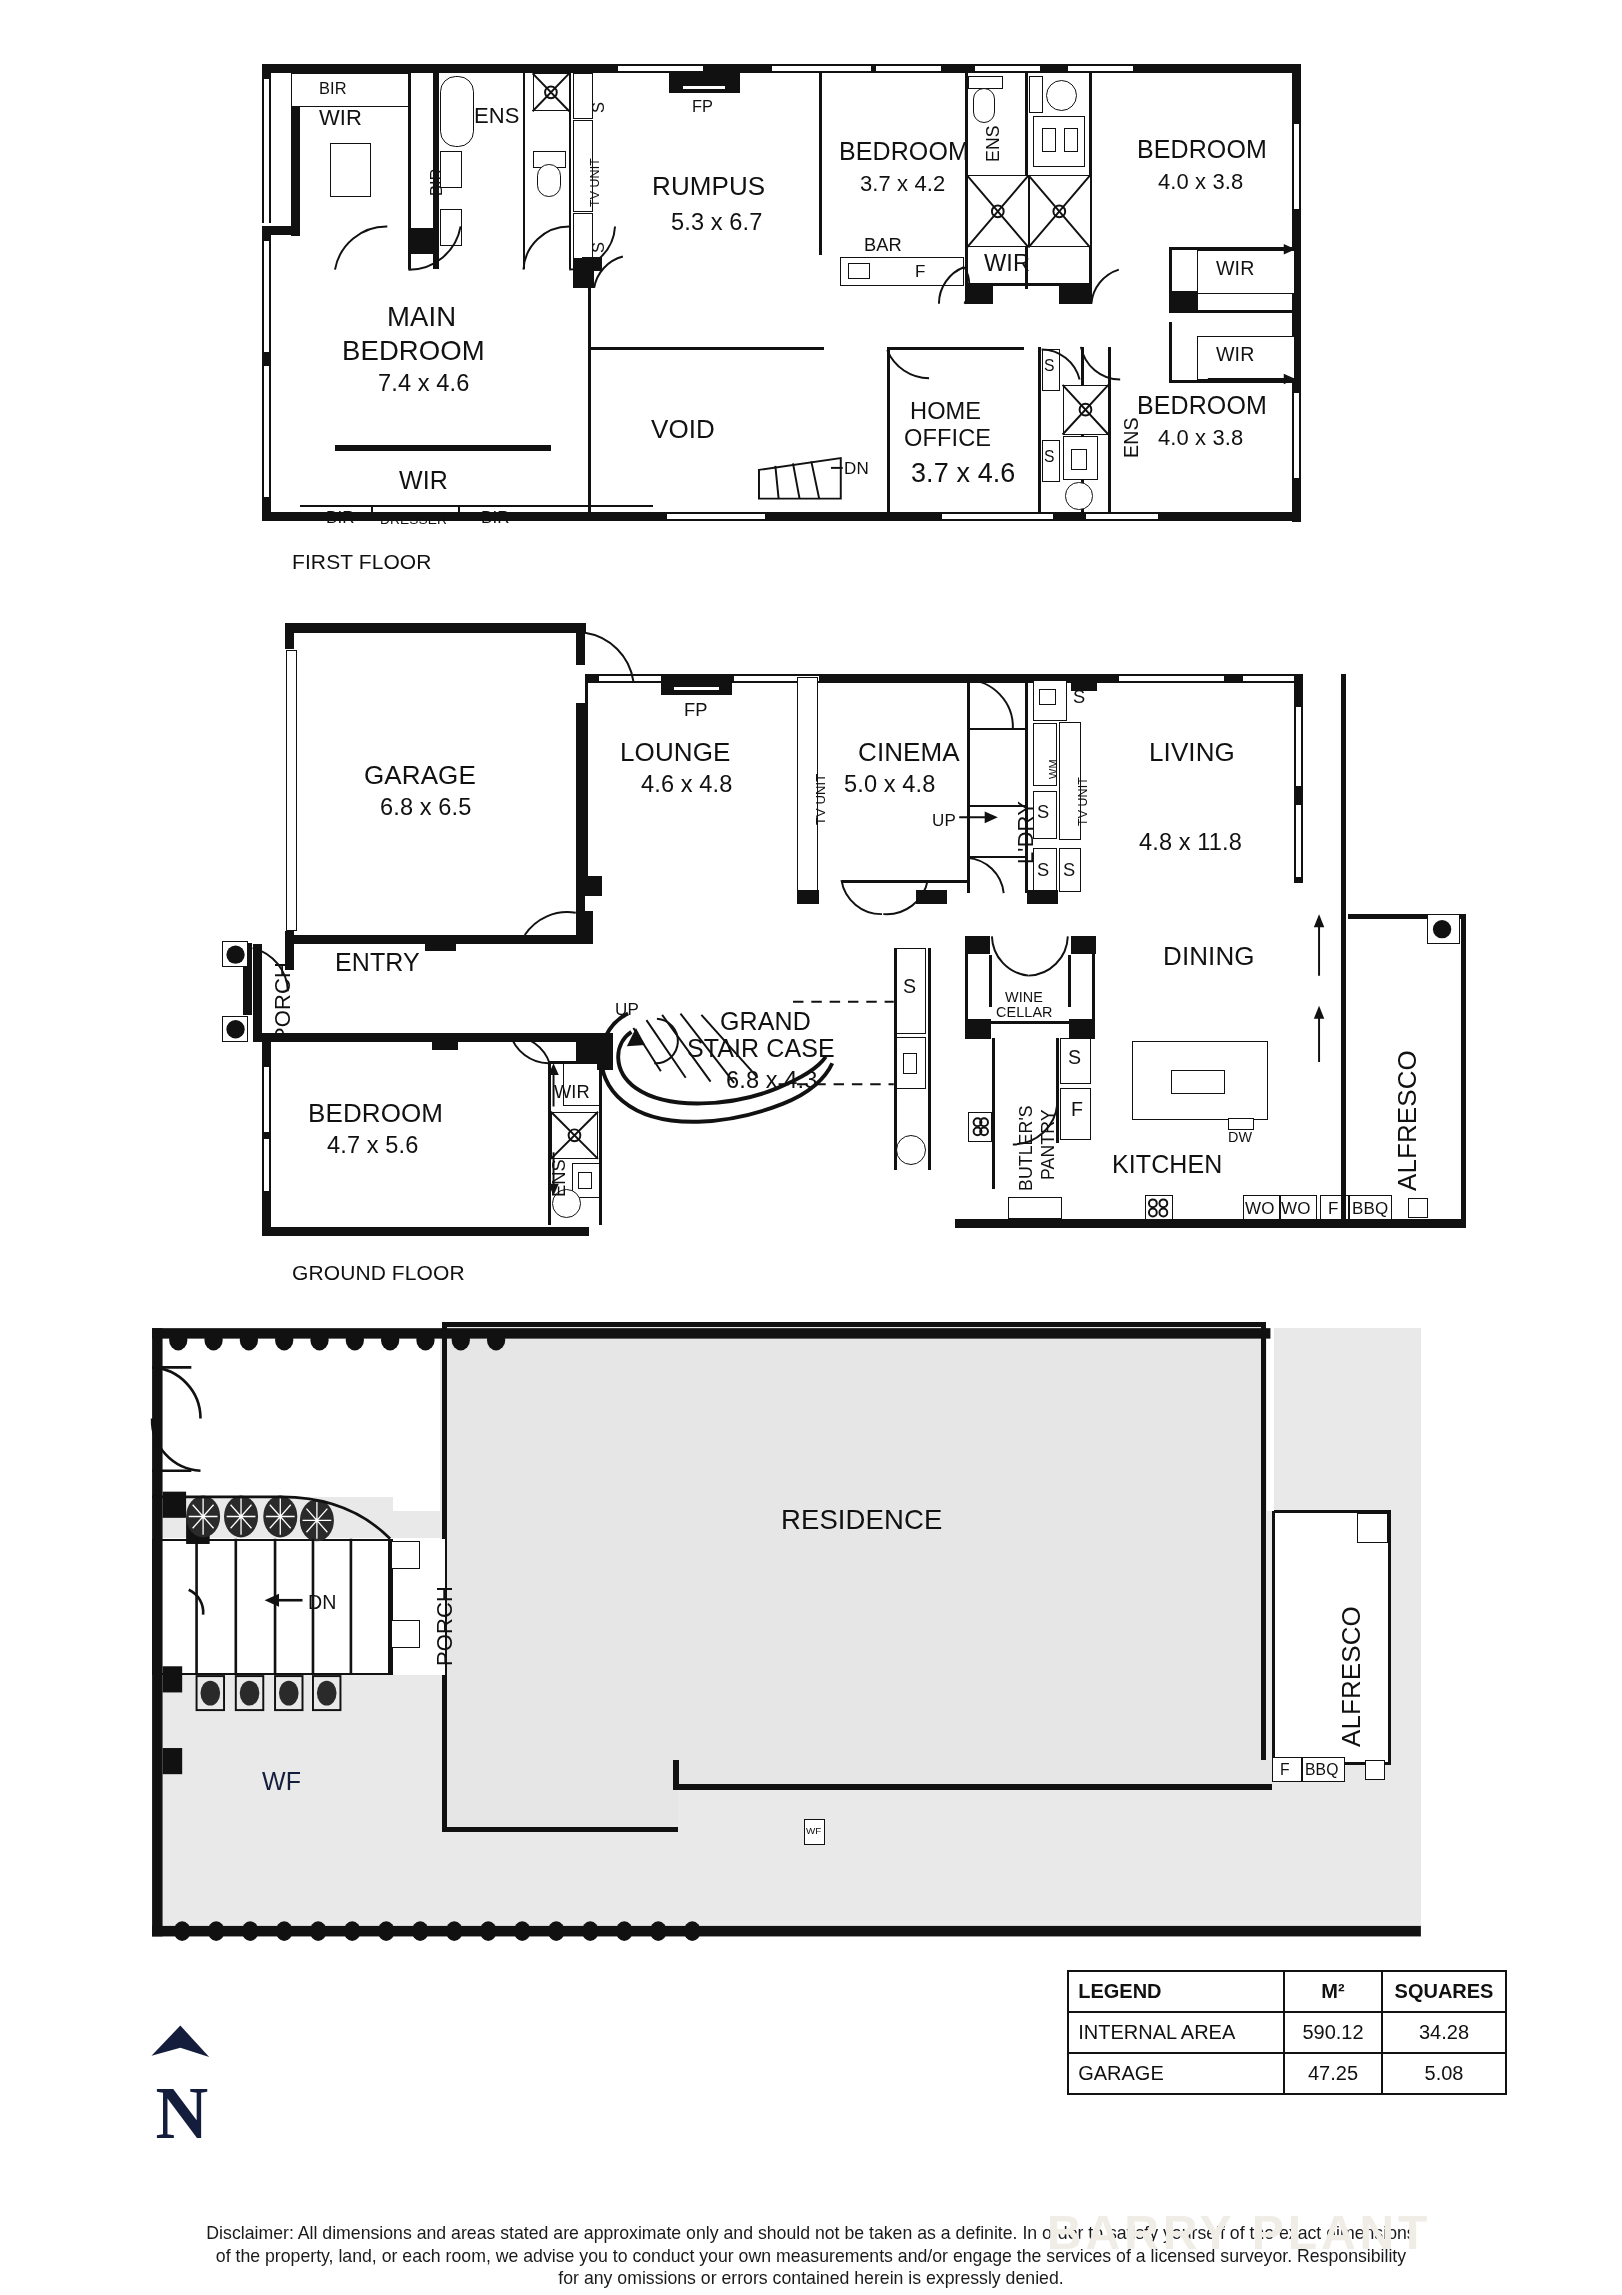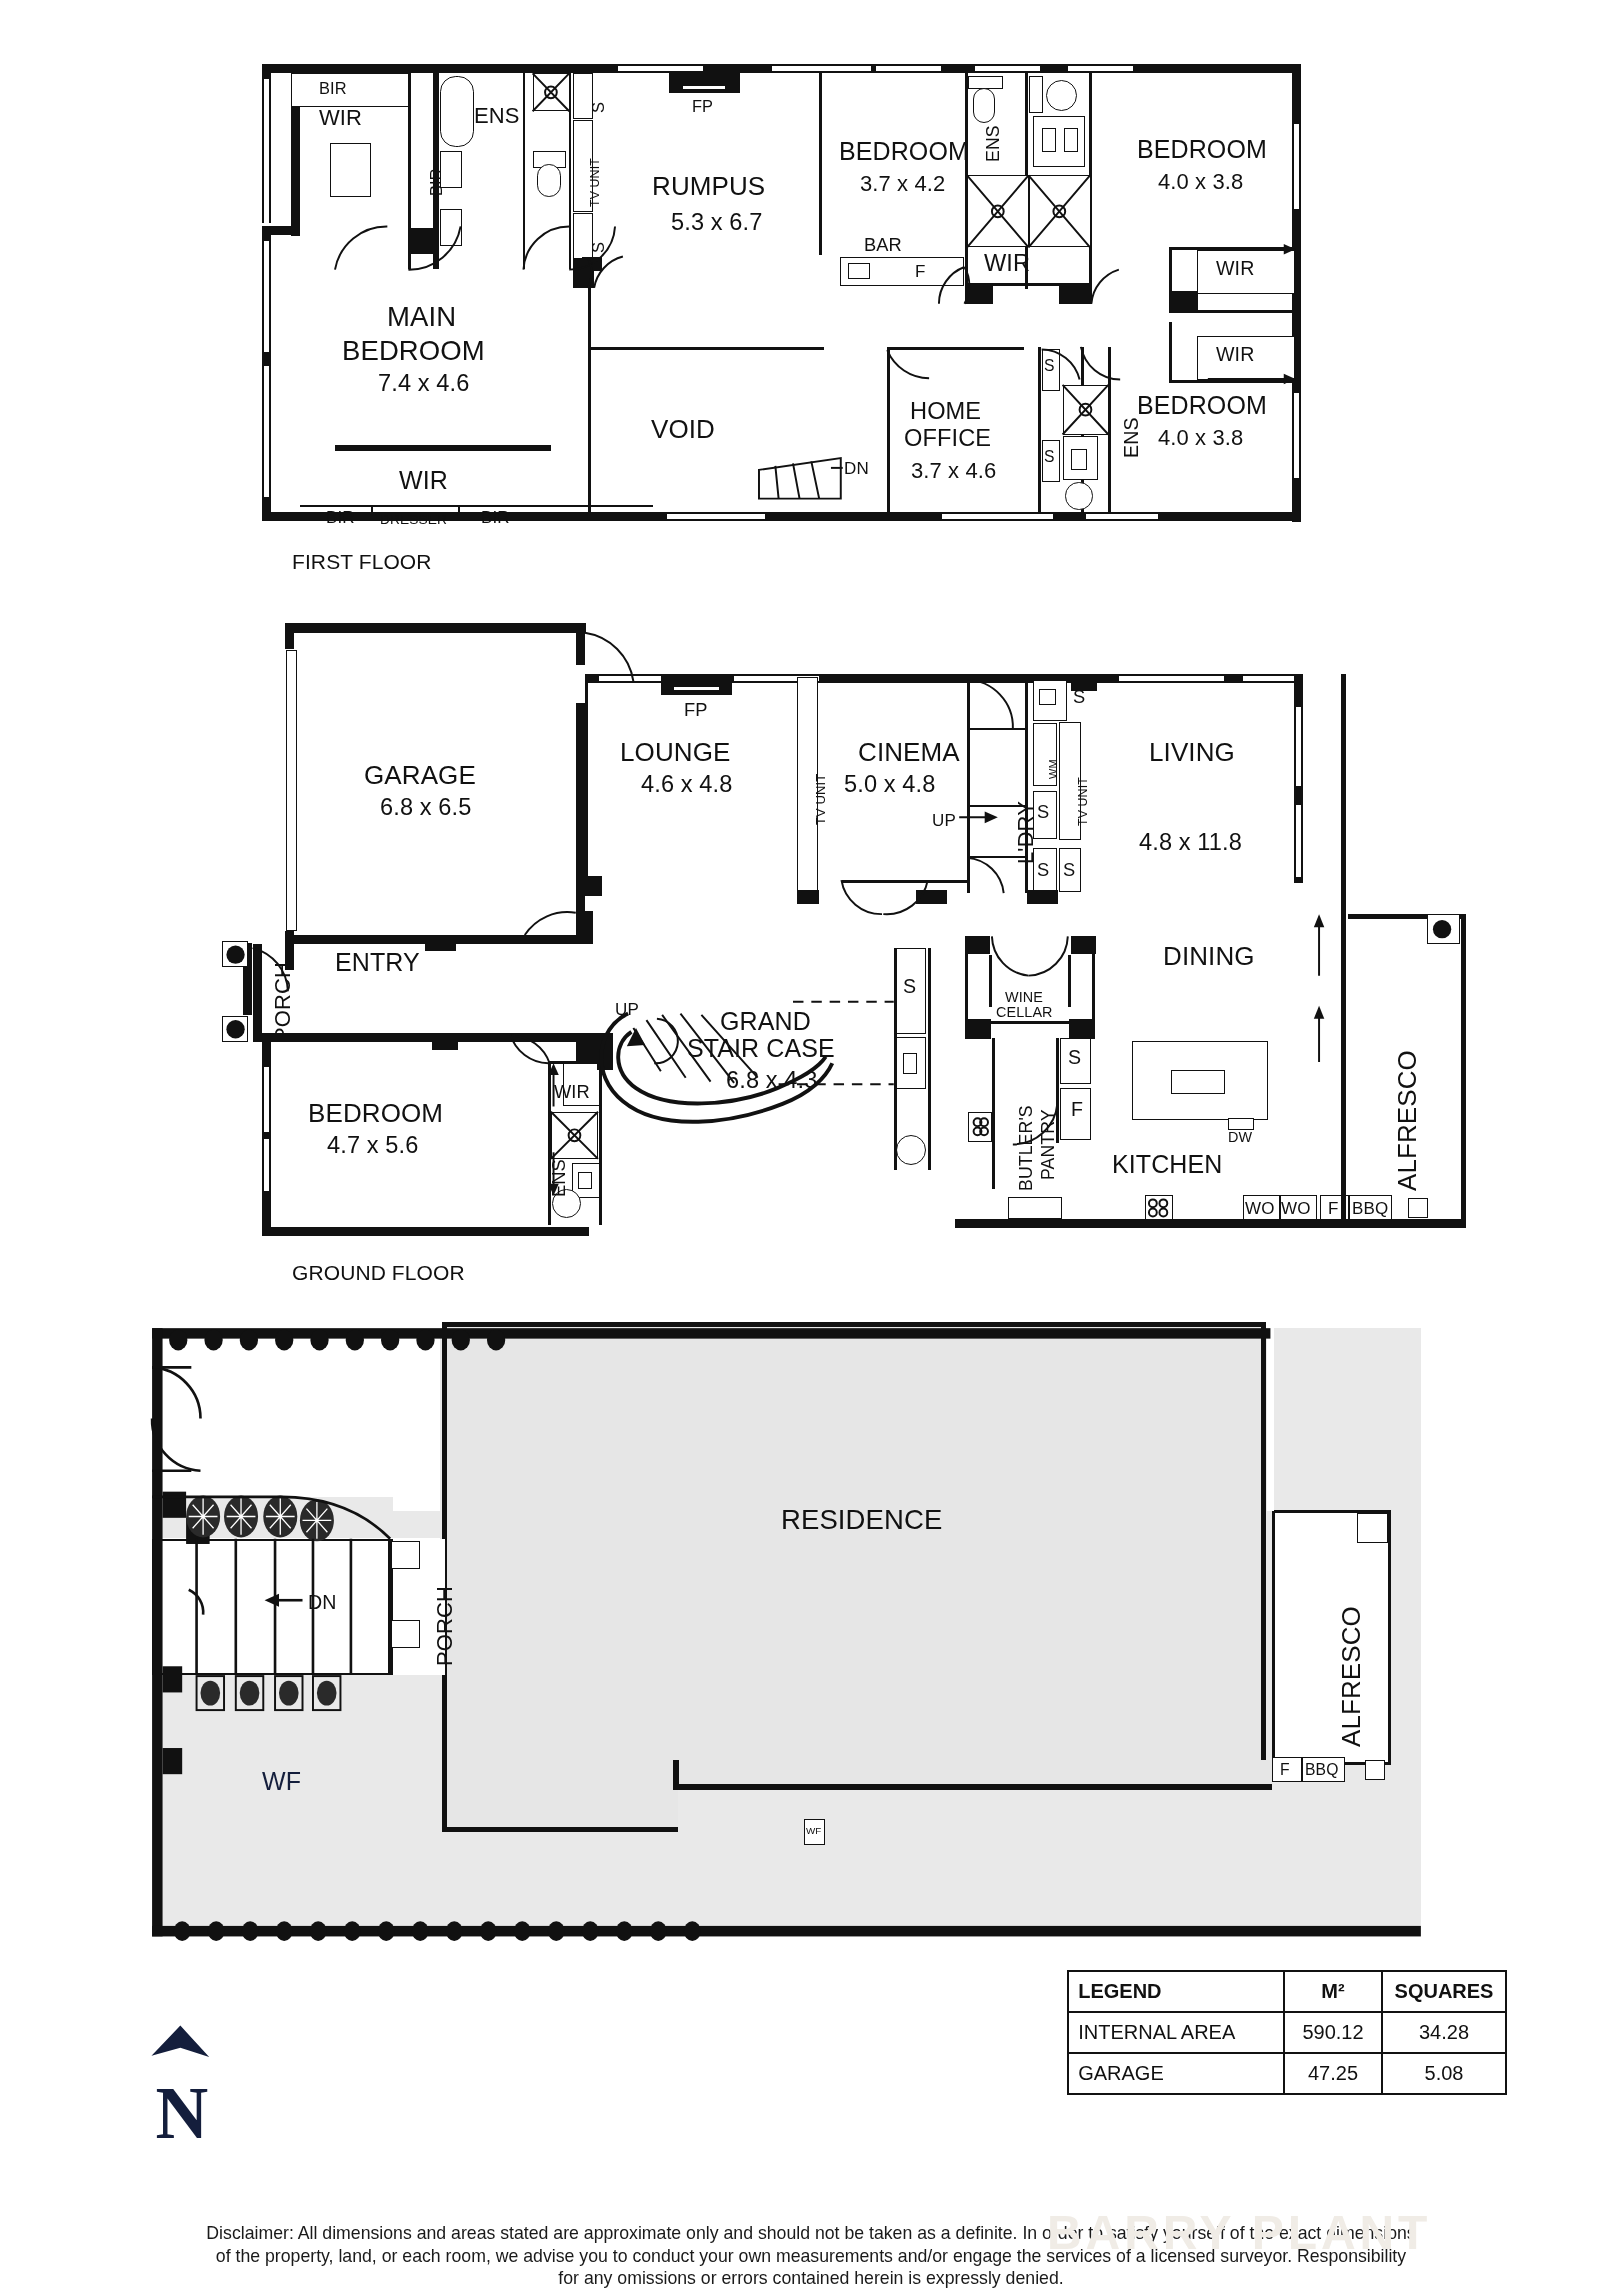--- a/index.html
+++ b/index.html
@@ -226,21 +226,21 @@
 
     <div class="lbl room" style="left:651px; top:414px; font-size:26px;">VOID</div>
 
     <div class="lbl small" style="left:844px; top:459px; font-size:17px;">DN</div>
 
     <div class="twall" style="left:887px; top:347px; width:3.3px; height:165px;"></div>
     <div class="twall" style="left:887px; top:347px; width:137px; height:3.3px;"></div>
     <div class="twall" style="left:887px; top:380px; width:3.3px; height:131px;"></div>
     <div class="lbl room" style="left:910px; top:398px; font-size:23.6px;">HOME</div>
     <div class="lbl room" style="left:904px; top:425px; font-size:23.6px;">OFFICE</div>
-    <div class="lbl dim" style="left:911px; top:458px; font-size:22px;">3.7 x 4.6</div>
+    <div class="lbl dim" style="left:911px; top:458px; font-size:27px;">3.7 x 4.6</div>
 
     <div class="twall" style="left:1038px; top:347px; width:3.3px; height:165px;"></div>
     <div class="twall" style="left:1081px; top:347px; width:3.3px; height:165px;"></div>
     <div class="box" style="left:1042px; top:349px; width:18.3px; height:42px;"></div>
     <div class="lbl small" style="left:1044px; top:357px; font-size:15.7px;">S</div>
     <div class="box" style="left:1063px; top:385px; width:46px; height:50px;"></div>
     <div class="box" style="left:1063px; top:436px; width:35px; height:44px;"></div>
     <div class="box" style="left:1071px; top:449px; width:15.7px; height:21px;"></div>
     <div class="box" style="left:1042px; top:440px; width:18.3px; height:42px;"></div>
     <div class="lbl small" style="left:1044px; top:448px; font-size:15.7px;">S</div>

